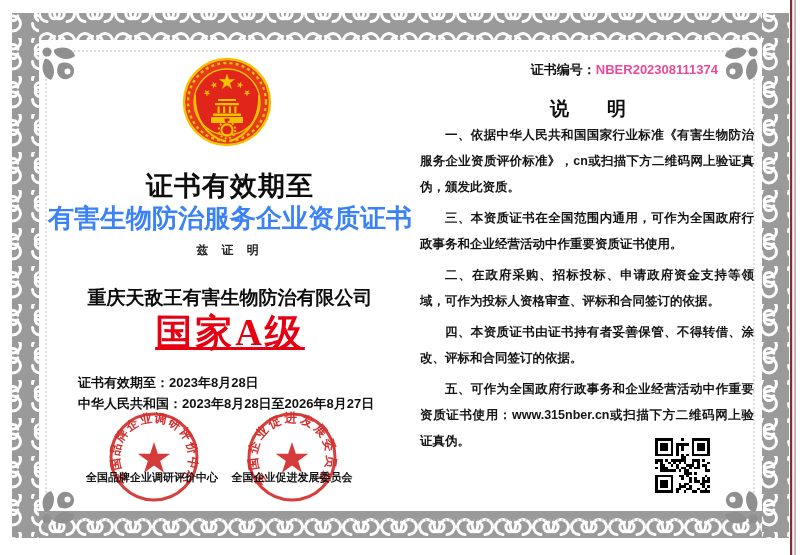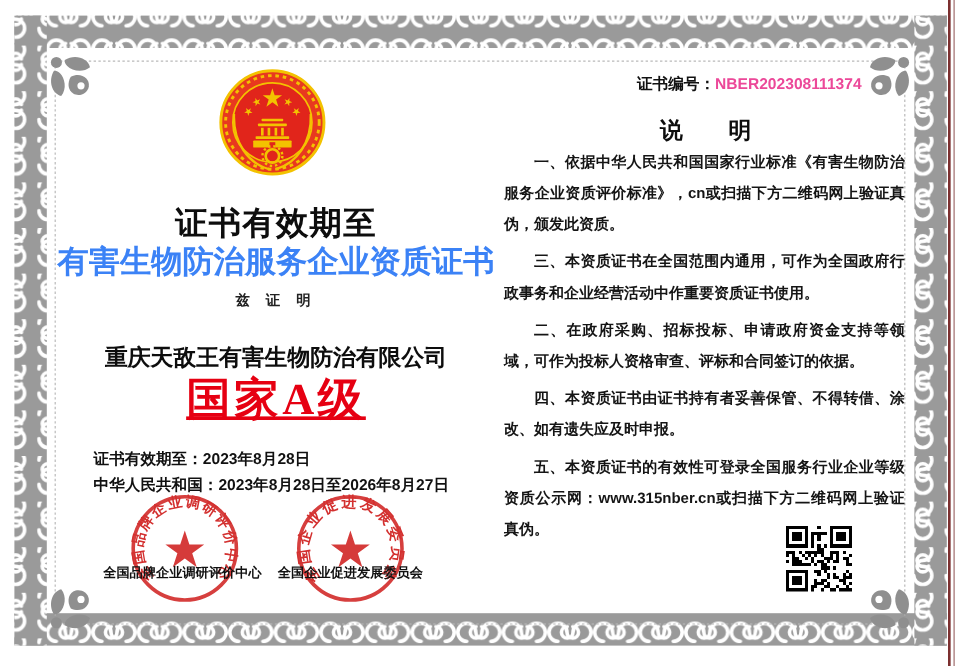--- a/index.html
+++ b/index.html
@@ -140,22 +140,22 @@
 
   <div class="abs certno">
     <span>证书编号：</span><span class="num">NBER202308111374</span>
   </div>
   <div class="abs ctr heading">说　　明</div>
 
   <div class="abs paras">
     <p>一、依据中华人民共和国国家行业标准《有害生物防治服务企业资质评价标准》，cn或扫描下方二维码网上验证真伪，颁发此资质。</p>
     <p>三、本资质证书在全国范围内通用，可作为全国政府行政事务和企业经营活动中作重要资质证书使用。</p>
     <p>二、在政府采购、招标投标、申请政府资金支持等领域，可作为投标人资格审查、评标和合同签订的依据。</p>
-    <p>四、本资质证书由证书持有者妥善保管、不得转借、涂改、如有遗失应及时申报。</p>
-    <p>五、本资质证书的有效性可登录全国服务行业企业等级资质公示网：www.315nber.cn或扫描下方二维码网上验证真伪。</p>
+    <p>四、本资质证书由证书持有者妥善保管、不得转借、涂改、评标和合同签订的依据。</p>
+    <p>五、可作为全国政府行政事务和企业经营活动中作重要资质证书使用：www.315nber.cn或扫描下方二维码网上验证真伪。</p>
   </div>
 
   <svg class="abs qr" viewBox="0 0 21 21" shape-rendering="crispEdges" id="qrsvg">
       <rect x="0" y="0" width="1" height="1" fill="#000"></rect>
       <rect x="1" y="0" width="1" height="1" fill="#000"></rect>
       <rect x="2" y="0" width="1" height="1" fill="#000"></rect>
       <rect x="3" y="0" width="1" height="1" fill="#000"></rect>
       <rect x="4" y="0" width="1" height="1" fill="#000"></rect>
       <rect x="5" y="0" width="1" height="1" fill="#000"></rect>
       <rect x="6" y="0" width="1" height="1" fill="#000"></rect>

